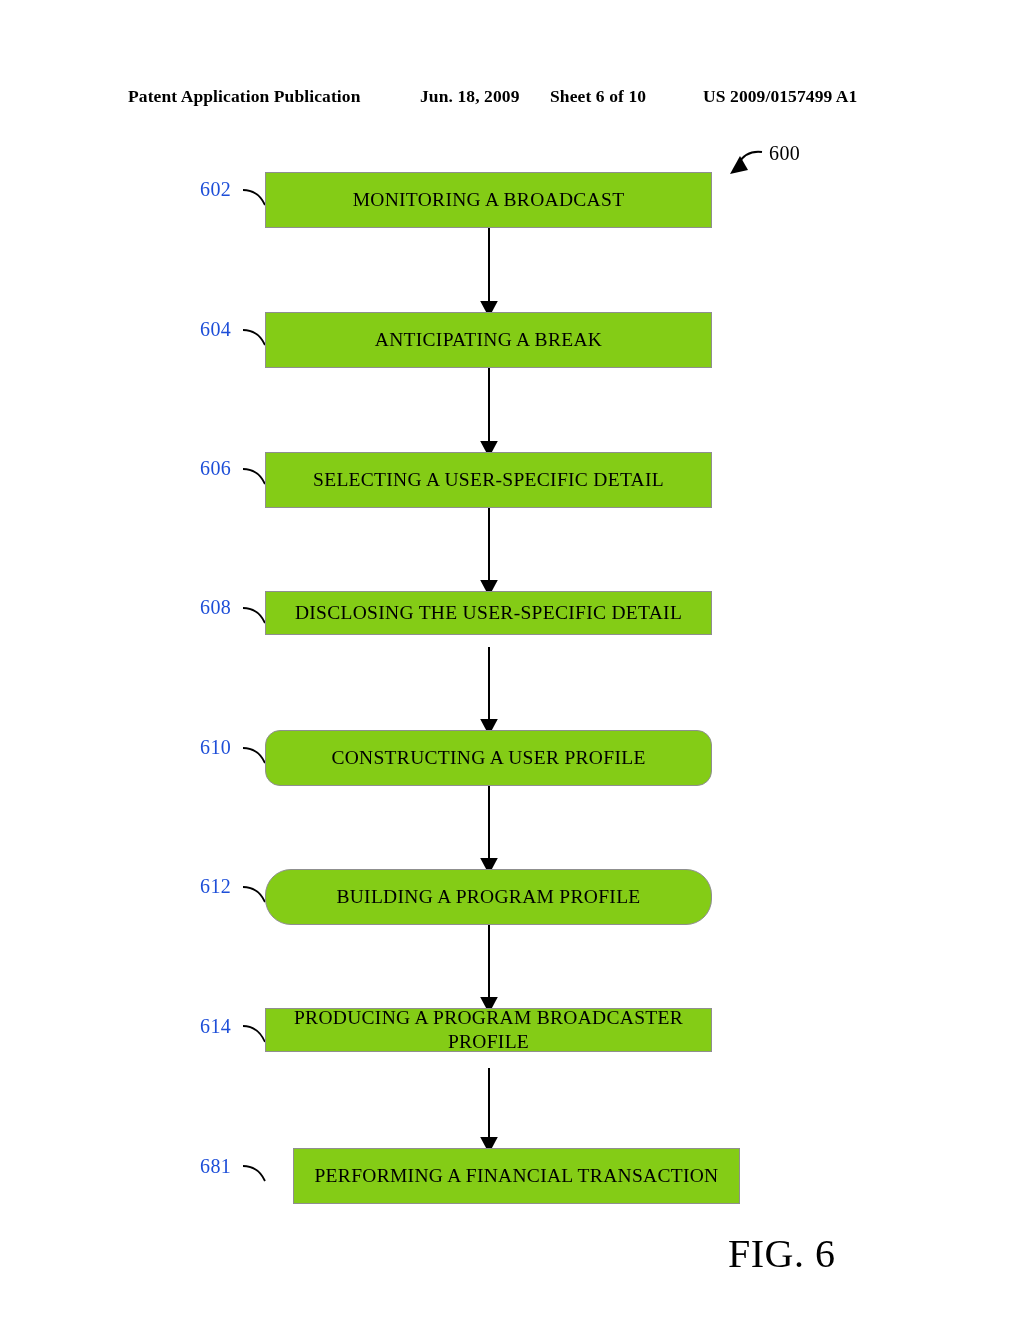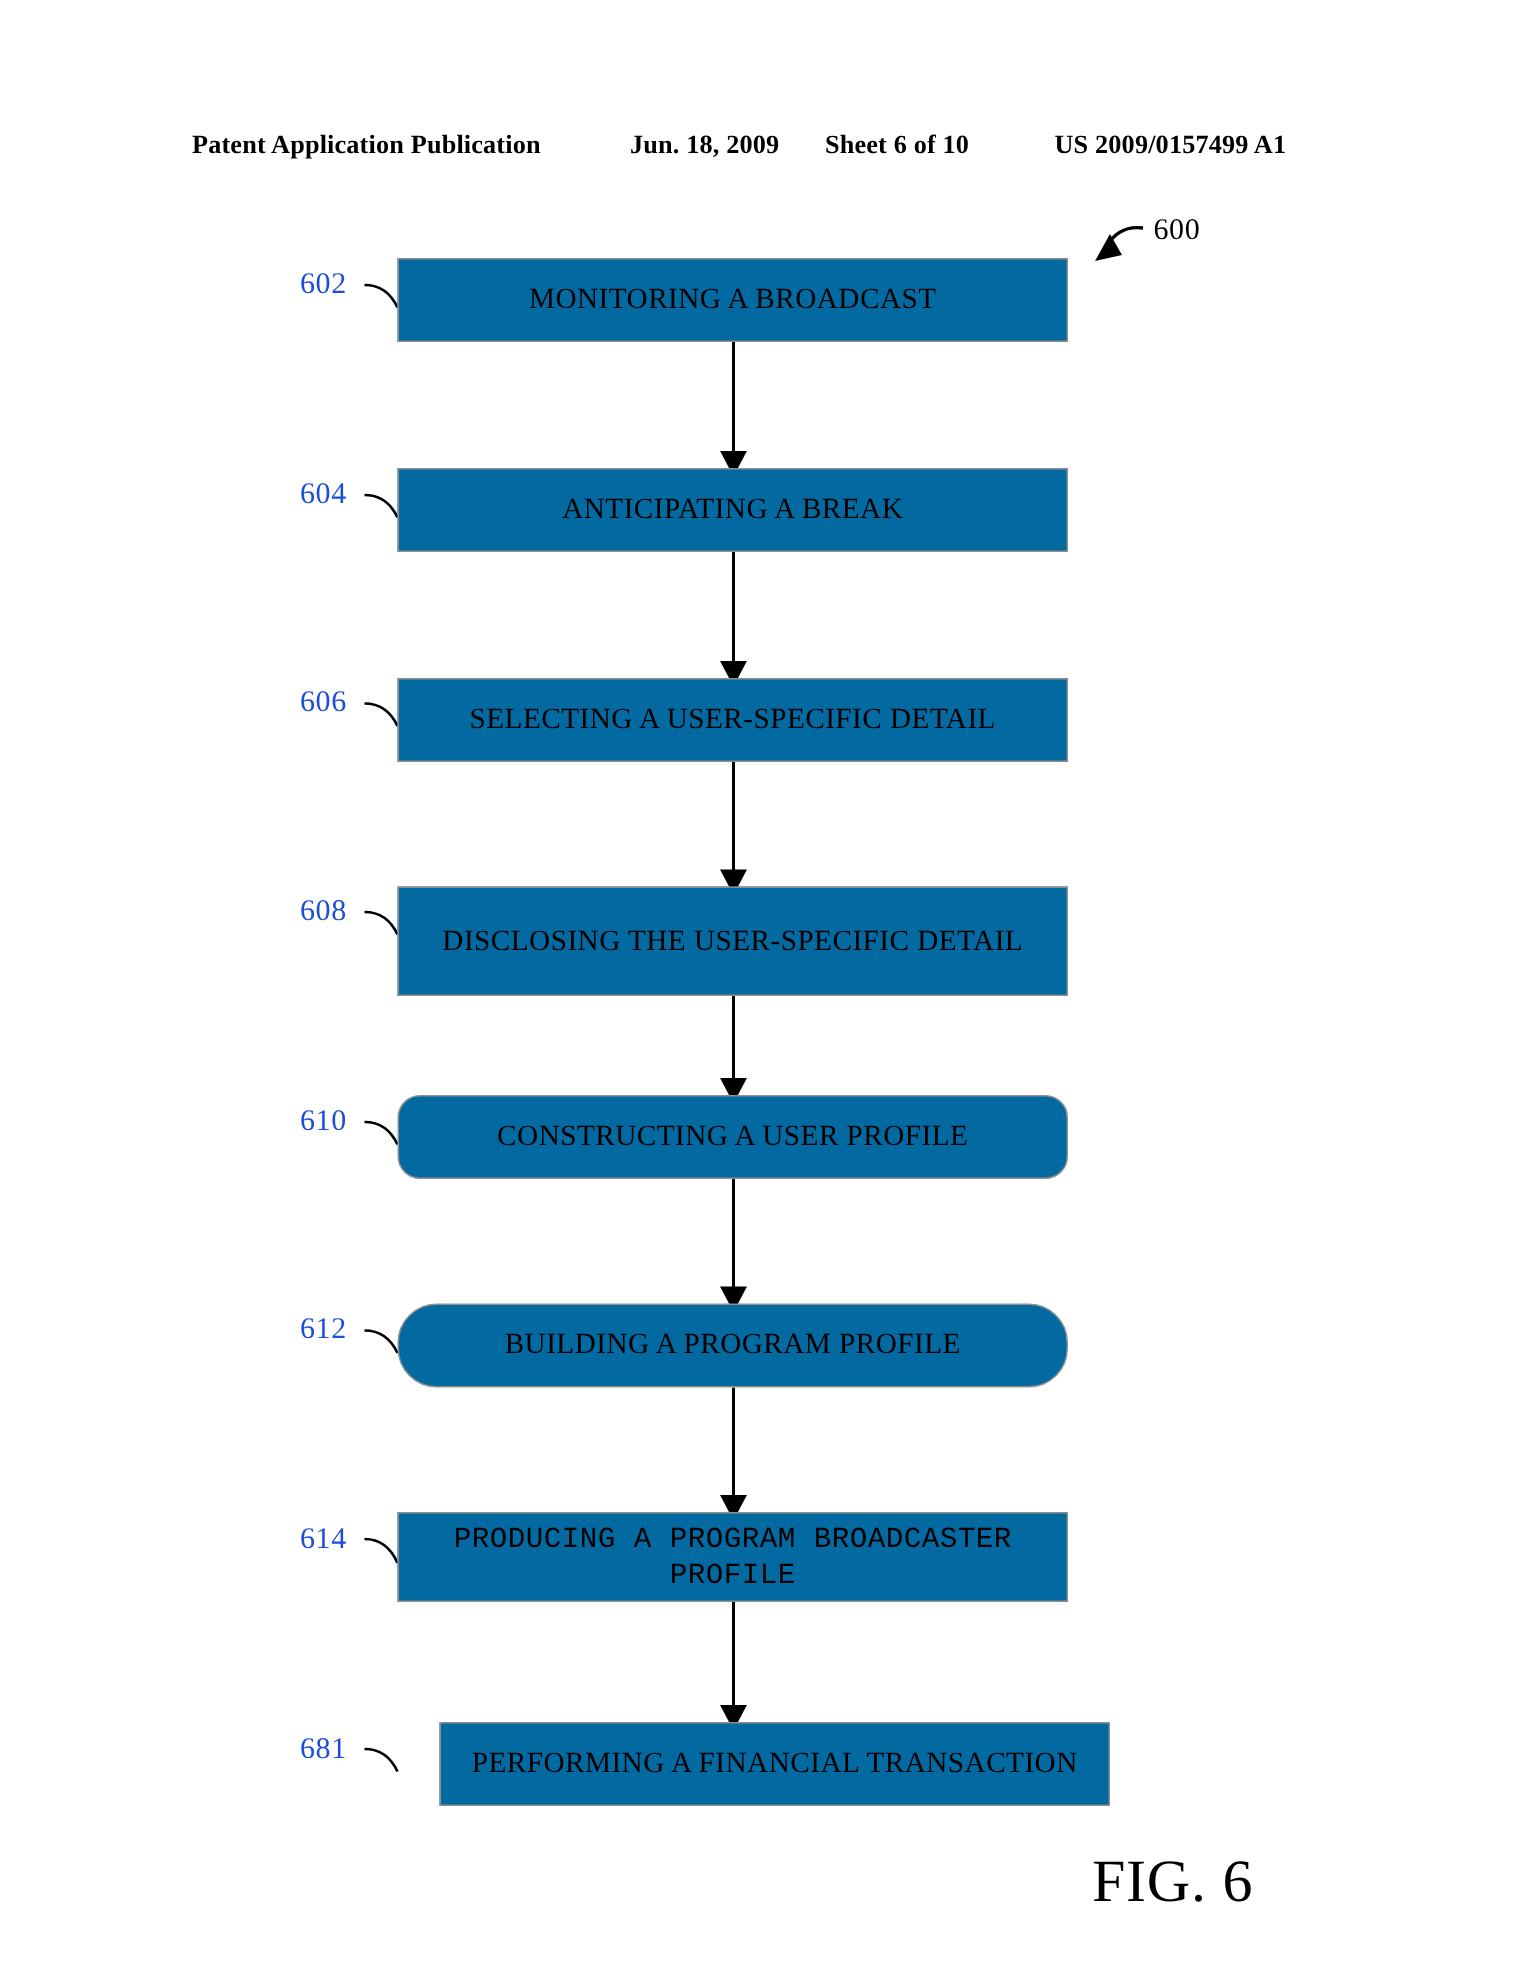--- a/index.html
+++ b/index.html
@@ -57,42 +57,42 @@
     width: 1024px;
     height: 1320px;
   }
 
   .node {
     position: absolute;
     left: 265px;
     width: 447px;
     box-sizing: border-box;
     border: 1.4px solid #8f8f8f;
-    background: #0369a1;
+    background: #84cc16;
     display: flex;
     align-items: center;
     justify-content: center;
     text-align: center;
   }
   .node .node-label {
     font-size: 19.5px;
     line-height: 24px;
     letter-spacing: 0.3px;
     padding: 0 10px;
     white-space: pre-line;
   }
 
   
   #node-602 { top: 172px;  height: 56px; }
   #node-604 { top: 312px;  height: 56px; }
   #node-606 { top: 452px;  height: 56px; }
-  #node-608 { top: 591px;  height: 73px; }
+  #node-608 { top: 591px;  height: 44px; }
   #node-610 { top: 730px;  height: 56px; border-radius: 15px; }
   #node-612 { top: 869px;  height: 56px; border-radius: 26px; }
-  #node-614 { top: 1008px; height: 60px; font-family: Liberation Mono, monospace; }
+  #node-614 { top: 1008px; height: 44px; }
   #node-616 { top: 1148px; height: 56px; margin-left: 28px; }
 
   
   .ref-num {
     position: absolute;
     font-size: 20px;
     letter-spacing: 0.4px;
     color: #1d4ed8;
     white-space: nowrap;
   }

